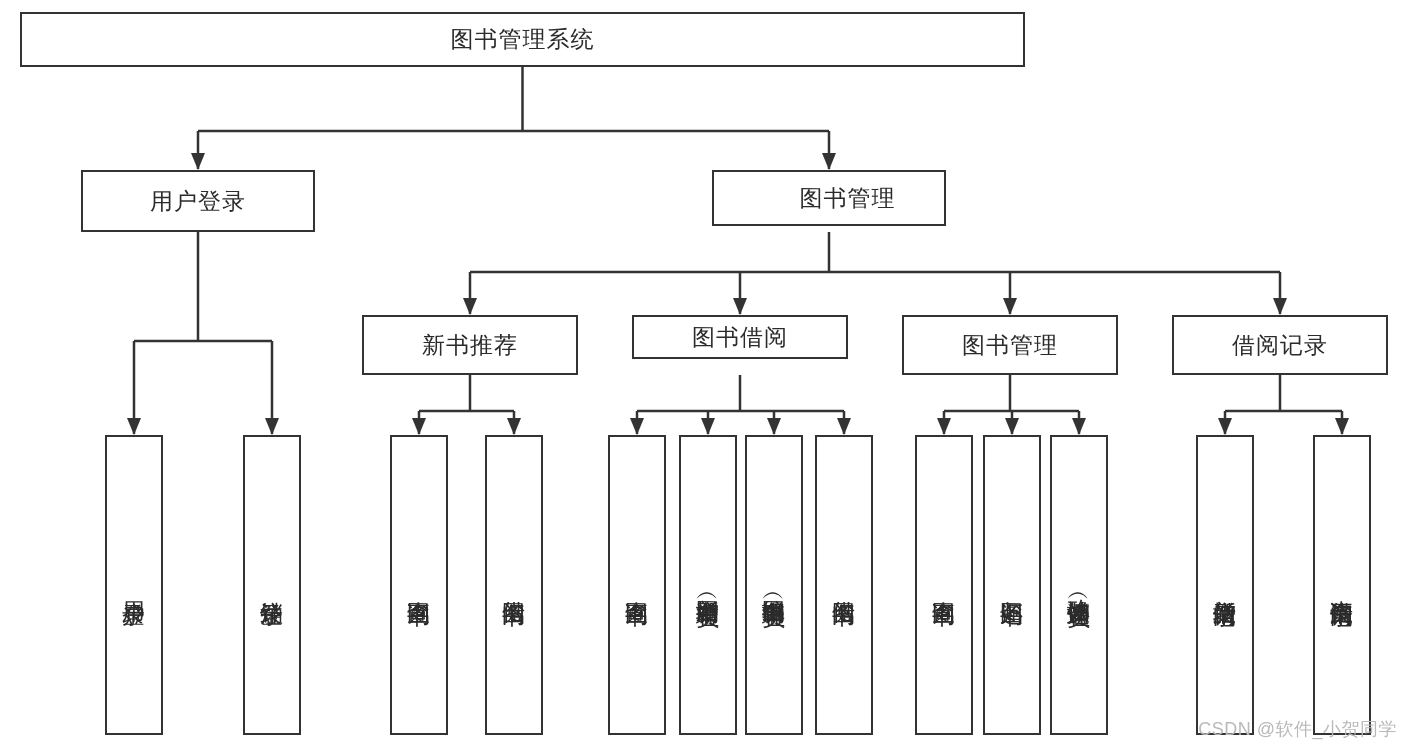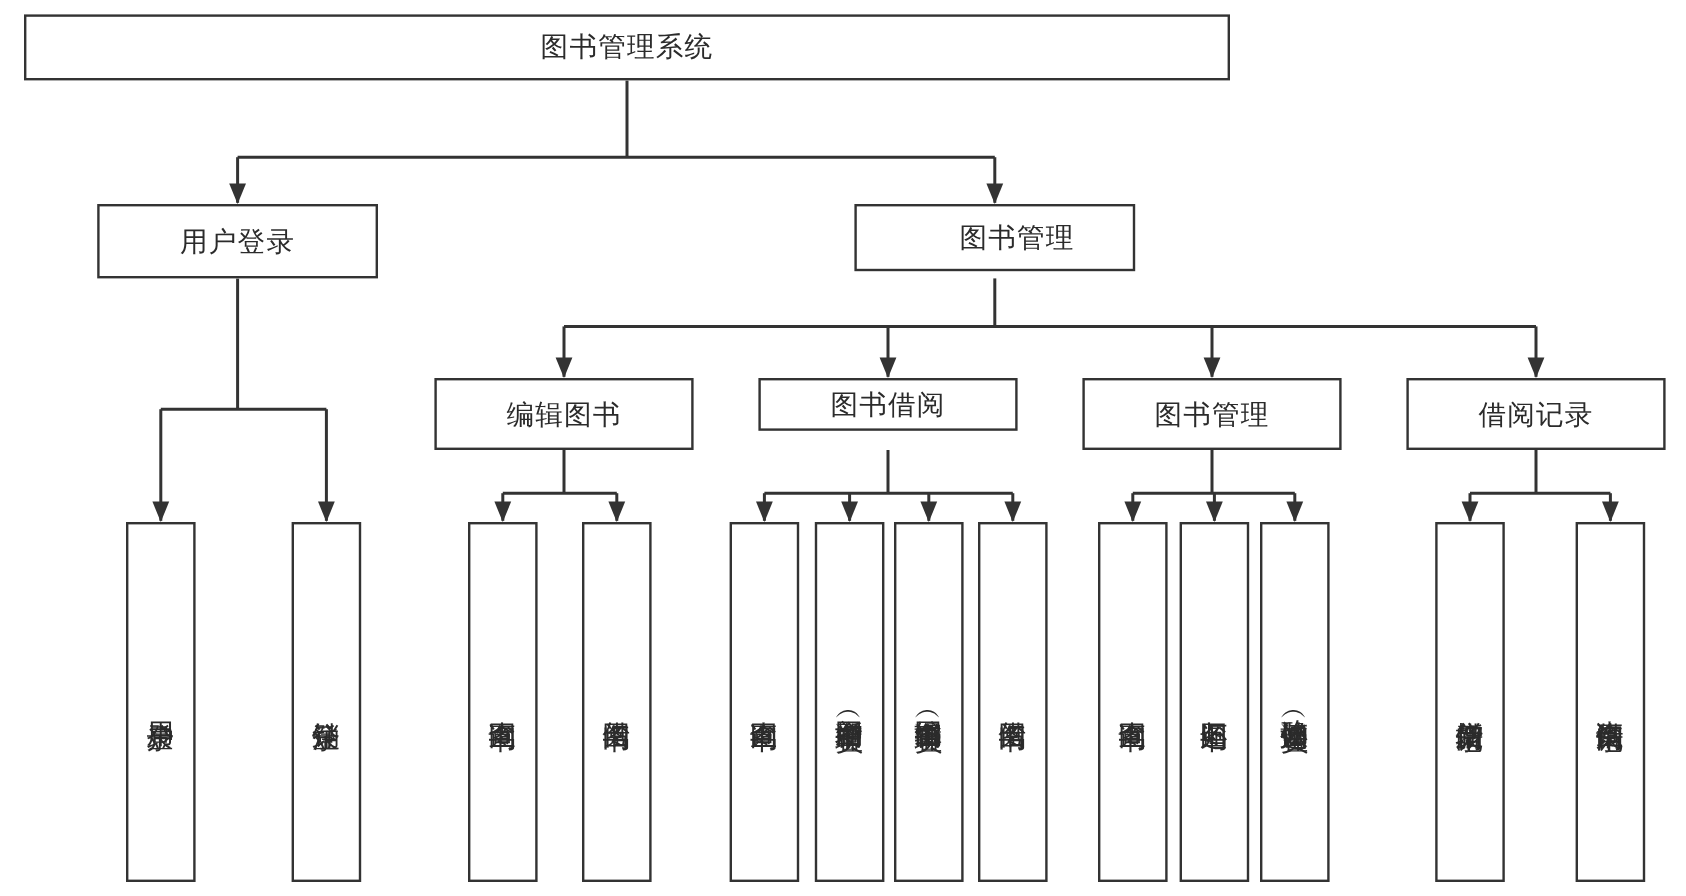--- a/index.html
+++ b/index.html
@@ -127,21 +127,21 @@
       <div class="node horiz" style="left: 20px; top: 12px; width: 1005px; height: 55px;">
         <span>图书管理系统</span>
       </div>
       <div class="node horiz" style="left: 81px; top: 170px; width: 234px; height: 62px;">
         <span>用户登录</span>
       </div>
       <div class="node horiz" style="left: 712px; top: 170px; width: 234px; height: 56px; padding-left: 37px;">
         <span>图书管理</span>
       </div>
       <div class="node horiz" style="left: 362px; top: 315px; width: 216px; height: 60px;">
-        <span>编辑图书</span>
+        <span>新书推荐</span>
       </div>
       <div class="node horiz" style="left: 632px; top: 315px; width: 216px; height: 44px;">
         <span>图书借阅</span>
       </div>
       <div class="node horiz" style="left: 902px; top: 315px; width: 216px; height: 60px;">
         <span>图书管理</span>
       </div>
       <div class="node horiz" style="left: 1172px; top: 315px; width: 216px; height: 60px;">
         <span>借阅记录</span>
       </div>
@@ -179,14 +179,15 @@
         <span>确认归还（管理员）</span>
       </div>
       <div class="node vert" style="left: 1196px; top: 435px; width: 58px; height: 300px;">
         <span>新增借阅记录</span>
       </div>
       <div class="node vert" style="left: 1313px; top: 435px; width: 58px; height: 300px;">
         <span>查询借阅记录</span>
       </div>
     </div>
 
+  <div id="watermark">CSDN @软件_小贺同学</div>
 
 </div>
 
 </body></html>

